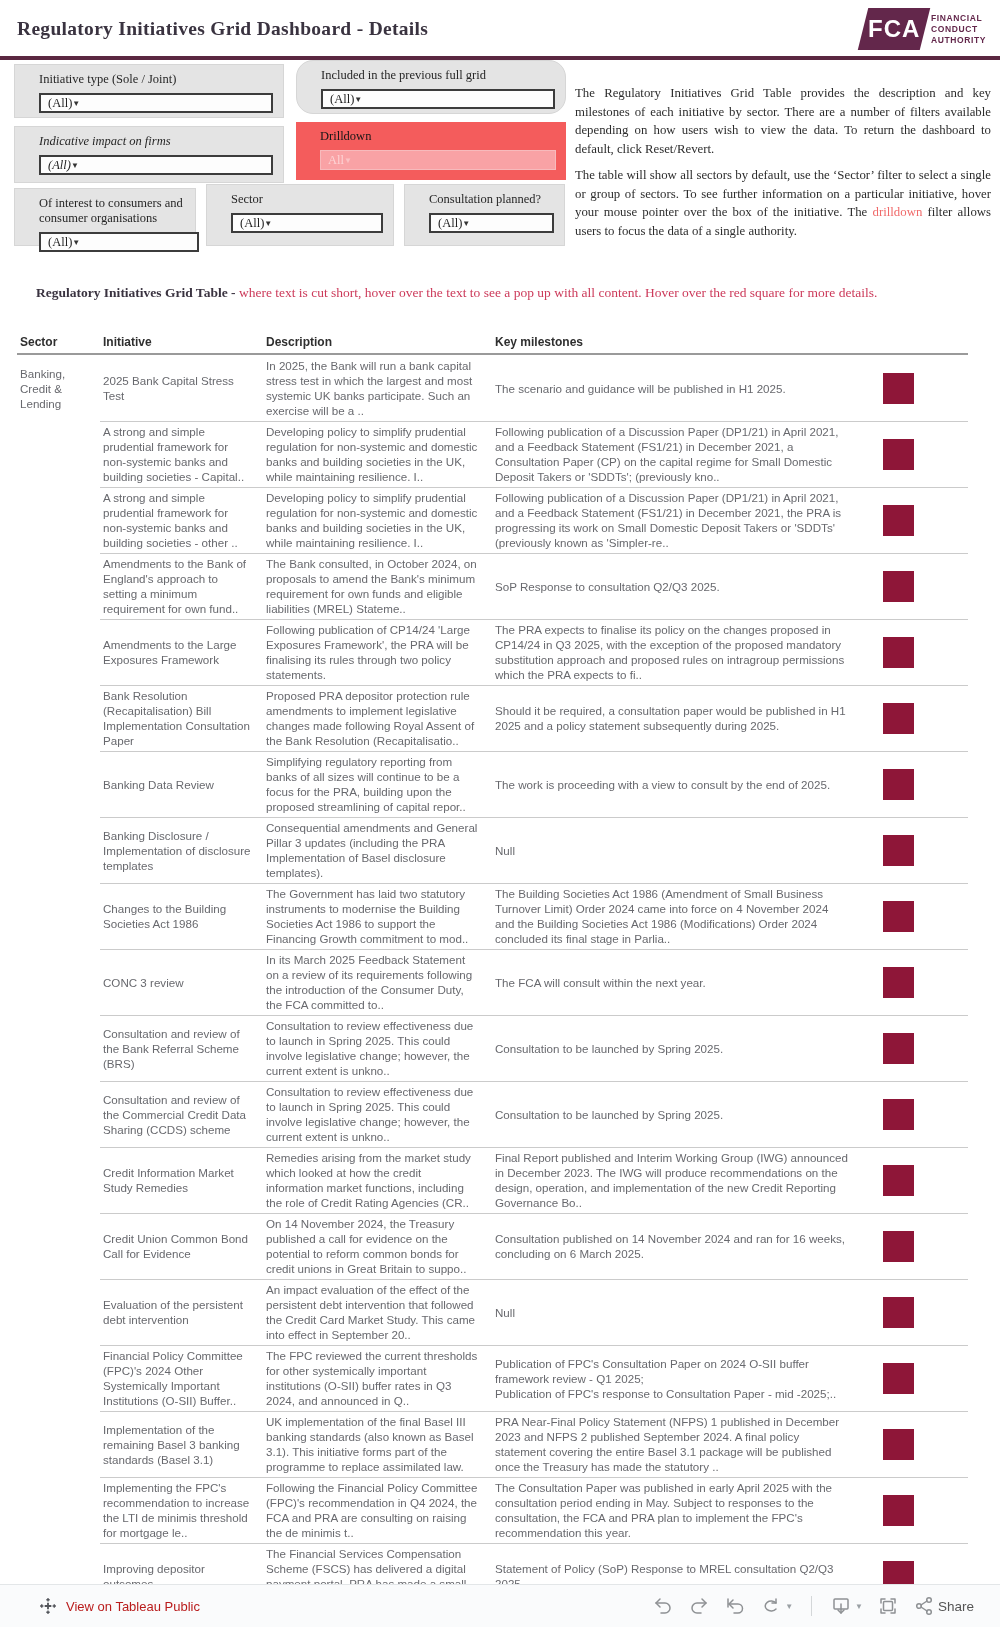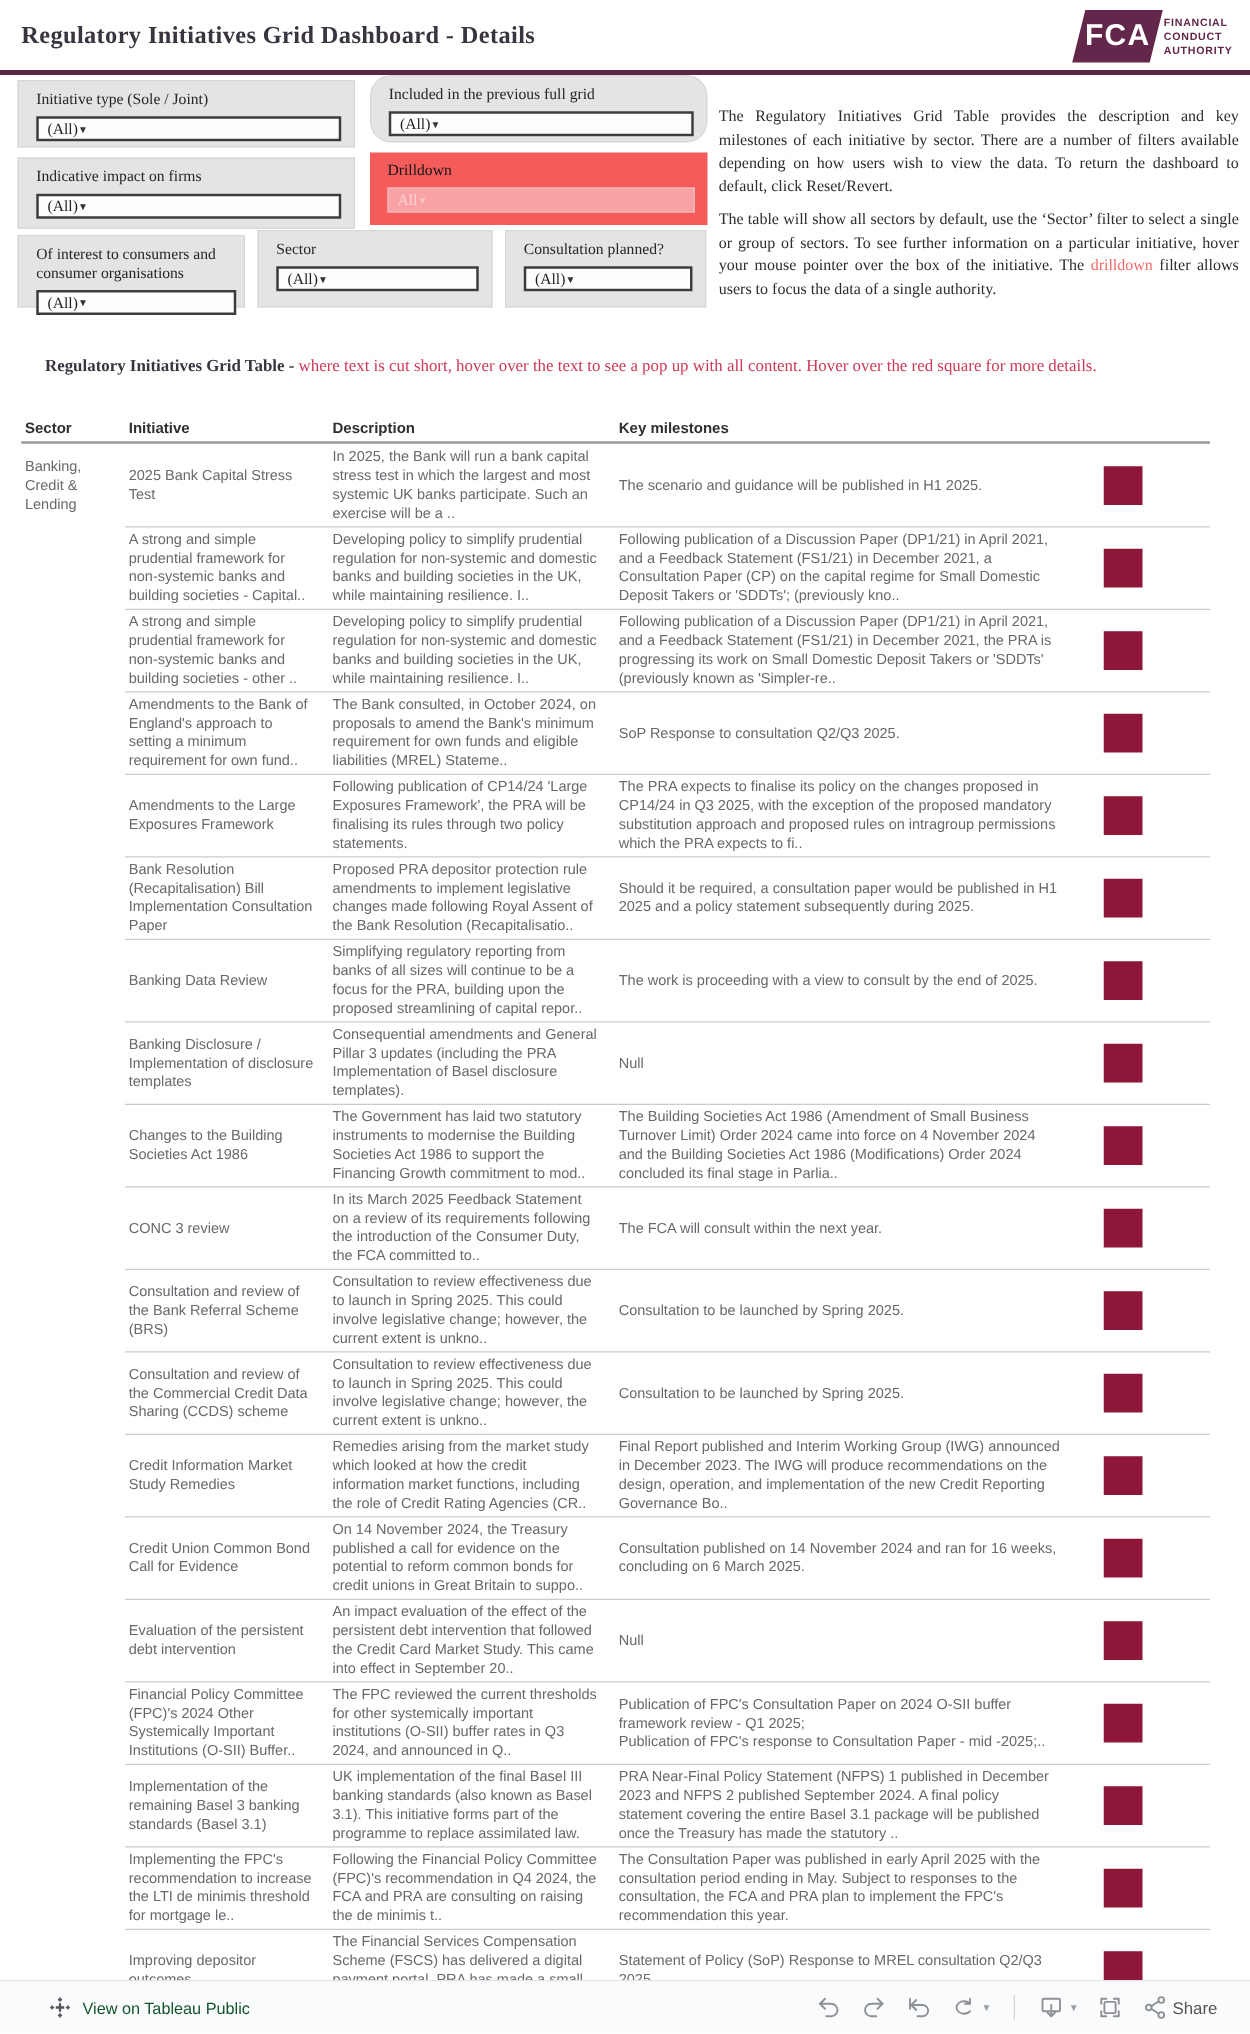--- a/index.html
+++ b/index.html
@@ -12,30 +12,30 @@
   .fca-block{width:62px;height:42px;background:#63274b;transform:skewX(-14deg);
              display:flex;align-items:center;justify-content:center;}
   .fca-block span{transform:skewX(14deg);color:#fff;font-family:"Liberation Sans",sans-serif;
                   font-weight:bold;font-size:24px;letter-spacing:1px;}
   .fca-words{display:flex;flex-direction:column;justify-content:center;}
   .fca-words span{color:#63274b;font-family:"Liberation Sans",sans-serif;font-weight:bold;
                   font-size:8.5px;letter-spacing:.6px;line-height:11px;}
   .header-rule{position:absolute;left:0;right:0;top:56px;height:4px;background:#5b2741;}
   
   .fbox{position:absolute;background:#e4e4e4;border:1px solid #d6d6d6;box-sizing:border-box;
-        padding:7px 10px 0 14px;}
+        padding:7px 10px 0 24px;}
   .fbox .flabel{font-size:12.5px;color:#262626;line-height:15px;}
   .fdrop{margin-top:6px;height:20px;background:#fdfdfd;border:2px solid #3c3c3c;
          display:flex;align-items:center;
          padding:0 7px;cursor:pointer;box-sizing:border-box;}
   .fdrop .fval{font-size:12.5px;color:#1e1e1e;}
   .fdrop .caret{font-size:8px;color:#333;}
   #f-box-0{left:14px;top:64px;width:270px;height:54px;}
   #f-box-1{left:296px;top:60px;width:270px;height:54px;border-radius:17px;}
-  #f-box-2{left:14px;top:126px;width:270px;height:57px;}
+  #f-box-2{left:14px;top:126px;width:270px;height:57px;font-style:italic;}
   #f-box-3{left:296px;top:122px;width:270px;height:58px;background:#f45c5c;border:none;}
   #f-box-3 .flabel{color:#161616;}
   #f-box-3 .fdrop{background:#f9a2a5;border:1px solid #f7babc;}
   #f-box-3 .fval{color:#fdd4d5;}
   #f-box-3 .caret{color:#fbc3c5;}
   #f-box-4{left:14px;top:188px;width:182px;height:58px;}
   #f-box-4 .fdrop{width:160px;}
   #f-box-5{left:206px;top:184px;width:188px;height:62px;}
   #f-box-6{left:404px;top:184px;width:161px;height:62px;}
   
@@ -62,21 +62,21 @@
               padding:3px 12px 3px 3px;box-sizing:border-box;}
   .c-mile{white-space:pre-line;}
   .c-flag{display:flex;align-items:center;padding:0 !important;}
   .red-square{display:block;width:31px;height:31px;background:#8e1638;margin-left:23px;
               cursor:pointer;}
   
   .toolbar{position:absolute;left:0;right:0;bottom:0;height:42px;background:#fafbfc;
            border-top:1px solid #e3e6e8;display:flex;align-items:center;
            font-family:"Liberation Sans",sans-serif;}
   .tp-link{display:flex;align-items:center;gap:8px;margin-left:38px;cursor:pointer;}
-  .tp-link span{font-size:13px;color:#14532d;}
+  .tp-link span{font-size:13px;color:#b91c1c;}
   .tool-icons{margin-left:auto;margin-right:24px;display:flex;align-items:center;gap:10px;}
   .tbtn{display:flex;align-items:center;gap:3px;cursor:pointer;padding:2px;}
   .tbtn svg{display:block;}
   .tdivider{width:1px;height:20px;background:#d4d7d9;margin:0 6px;}
   .share-label{font-size:13.5px;color:#555;}
   .small-caret{font-size:8px;color:#9aa0a4;}
 </style>
 </head>
 <body>
 

